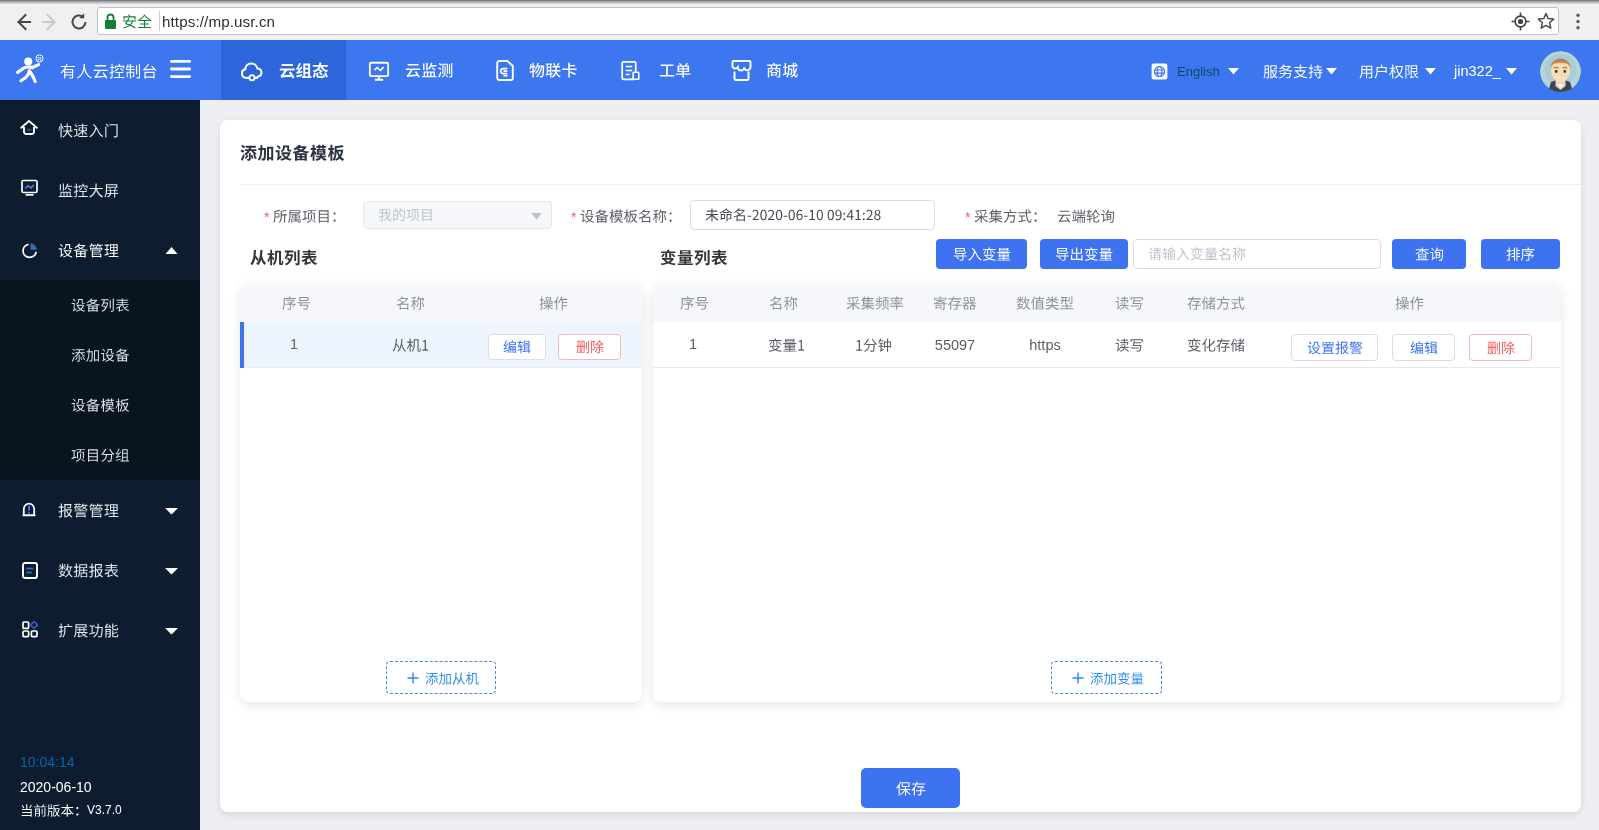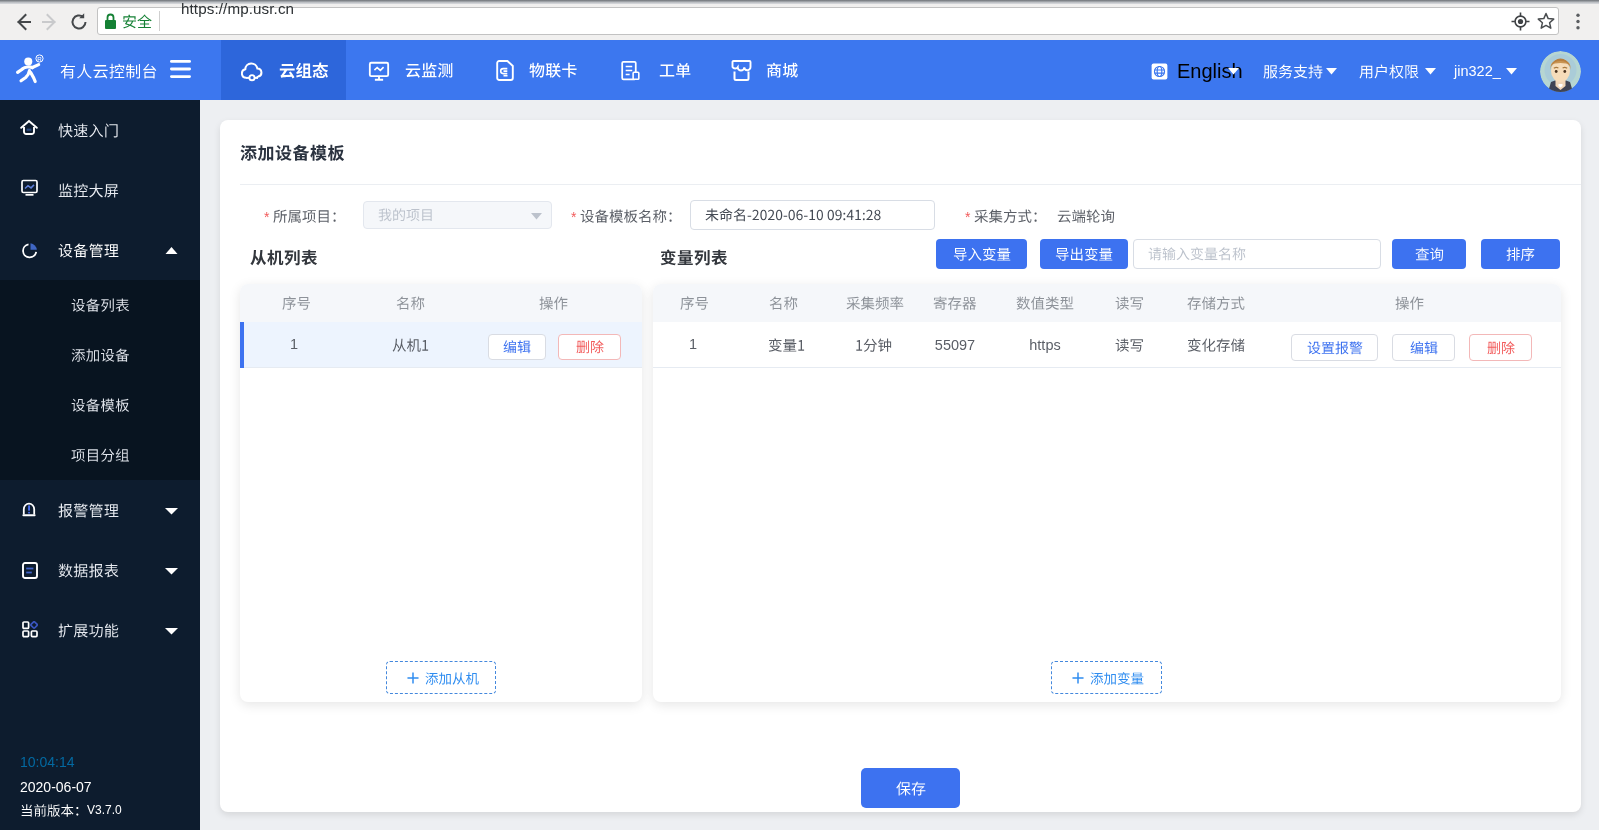--- a/index.html
+++ b/index.html
@@ -20,21 +20,21 @@
   </svg>
 <div class="abs" style="left:97px;top:7px;width:1462px;height:28px;background:#fff;border:1px solid #c2c2c2;border-radius:3px"></div>
 <svg class="abs" style="left:104px;top:13px" width="13" height="17" viewBox="0 0 13 17">
     <rect x="1" y="7" width="11" height="9" rx="1" fill="#148034"></rect>
     <path d="M3.5 7 V4.5 a3 3 0 0 1 6 0 V7" stroke="#148034" stroke-width="1.8" fill="none"></path>
   </svg>
 <svg style="position:absolute;left:122.0px;top:11.0px;" width="31" height="21">
     <path fill="#148034" transform="translate(0,16.20)" d="M6.2 -12.3C6.5 -11.9 6.7 -11.3 6.9 -10.9H1.4V-7.8H2.5V-9.8H12.4V-7.8H13.6V-10.9H8.2C8 -11.4 7.6 -12.1 7.4 -12.6ZM9.8 -5.7C9.4 -4.5 8.7 -3.5 7.9 -2.7C6.8 -3.1 5.7 -3.5 4.6 -3.8C5 -4.4 5.4 -5 5.8 -5.7ZM4.5 -5.7C3.9 -4.8 3.4 -4 2.9 -3.3C4.1 -2.9 5.5 -2.4 6.8 -1.9C5.4 -0.9 3.5 -0.3 1.2 0.1C1.5 0.4 1.8 0.9 1.9 1.2C4.4 0.6 6.4 -0.1 8 -1.4C9.9 -0.5 11.7 0.3 12.8 1.1L13.7 0.1C12.6 -0.6 10.8 -1.4 9 -2.2C9.9 -3.1 10.6 -4.3 11.1 -5.7H14V-6.7H6.5C6.9 -7.5 7.2 -8.2 7.5 -8.9L6.3 -9.2C6 -8.4 5.6 -7.6 5.1 -6.7H1V-5.7Z M22.4 -12.8C20.9 -10.4 18.1 -8.2 15.4 -6.9C15.7 -6.7 16 -6.3 16.2 -6C16.8 -6.3 17.4 -6.7 18 -7V-6.1H21.9V-3.7H18V-2.7H21.9V-0.2H16.1V0.8H28.9V-0.2H23.1V-2.7H27.1V-3.7H23.1V-6.1H27.1V-7C27.7 -6.7 28.3 -6.3 28.9 -6C29 -6.3 29.4 -6.7 29.7 -6.9C27.2 -8.2 25 -9.8 23.1 -11.9L23.4 -12.3ZM18 -7.1C19.7 -8.2 21.3 -9.6 22.5 -11.1C23.9 -9.4 25.4 -8.2 27.1 -7.1Z"></path>
   </svg>
 <div class="abs" style="left:159px;top:11px;width:1px;height:20px;background:#cfcfcf"></div>
-<div class="abs" style="left:181px;top:0;height:42px;display:flex;font-size:15.2px;letter-spacing:0.1px">
+<div class="abs" style="left:162px;top:0;height:42px;display:flex;align-items:center;font-size:15.2px;letter-spacing:0.1px">
     <span style="color:#2d3134">https://mp.usr.cn</span>
   </div>
 <svg class="abs" style="left:1511px;top:12px" width="19" height="19" viewBox="0 0 19 19">
     <circle cx="9.5" cy="9.5" r="5.4" stroke="#3f4245" stroke-width="1.6" fill="none"></circle>
     <circle cx="9.5" cy="9.5" r="2.6" fill="#3f4245"></circle>
     <path d="M9.5 0.5v3.4M9.5 15.1v3.4M0.5 9.5h3.4M15.1 9.5h3.4" stroke="#3f4245" stroke-width="1.6"></path>
   </svg>
 <svg class="abs" style="left:1537px;top:12px" width="18" height="18" viewBox="0 0 18 18">
     <path d="M9 1.5 L11.2 6.6 16.7 7.1 12.6 10.8 13.8 16.2 9 13.4 4.2 16.2 5.4 10.8 1.3 7.1 6.8 6.6 Z" stroke="#4a4d50" stroke-width="1.5" fill="none" stroke-linejoin="round"></path>
   </svg>
@@ -112,21 +112,21 @@
     <path fill="#fff" transform="translate(0,17.28)" d="M6.9 -13.2C7.1 -12.8 7.3 -12.3 7.5 -11.9H0.9V-10.6H5.4L4.3 -10.2C4.6 -9.7 5 -8.9 5.2 -8.4H1.8V1.3H3.2V-7.2H12.9V-0.2C12.9 0 12.8 0.1 12.5 0.1C12.3 0.1 11.4 0.1 10.4 0.1C10.6 0.4 10.8 0.9 10.9 1.3C12.2 1.3 13.1 1.2 13.6 1.1C14.1 0.9 14.3 0.5 14.3 -0.2V-8.4H10.8C11.2 -8.9 11.6 -9.6 12 -10.2L10.3 -10.5C10.1 -9.9 9.7 -9.1 9.3 -8.4H5.4L6.7 -8.9C6.5 -9.3 6 -10 5.7 -10.6H15.1V-11.9H9.2C9 -12.4 8.7 -13 8.4 -13.6ZM8.8 -6.3C9.9 -5.5 11.2 -4.5 11.9 -3.8L12.8 -4.8C12.1 -5.5 10.7 -6.5 9.7 -7.2ZM6.3 -7C5.6 -6.3 4.5 -5.5 3.5 -5C3.7 -4.7 4 -4 4.1 -3.8C4.4 -3.9 4.7 -4.1 4.9 -4.3V0H6.2V-0.7H11V-4.4H5.1C5.9 -5.1 6.8 -5.8 7.4 -6.5ZM6.2 -3.4H9.7V-1.7H6.2Z M29.9 -8.1C29.6 -6.8 29.2 -5.6 28.7 -4.5C28.5 -6 28.3 -7.8 28.3 -9.8H31.5V-11.2H30.4L31.2 -11.6C30.8 -12.2 30.1 -12.9 29.4 -13.5L28.4 -12.8C29 -12.4 29.6 -11.7 30 -11.2H28.2C28.2 -11.9 28.2 -12.7 28.2 -13.5H26.8L26.8 -11.2H22V-6C22 -4.9 21.9 -3.7 21.7 -2.5L21.4 -3.8L20 -3.3V-8.2H21.4V-9.6H20V-13.3H18.6V-9.6H17V-8.2H18.6V-2.8C17.9 -2.6 17.3 -2.4 16.8 -2.2L17.3 -0.7C18.5 -1.2 20.1 -1.9 21.6 -2.5C21.4 -1.4 21 -0.4 20.2 0.5C20.5 0.6 21.1 1.1 21.3 1.4C23.1 -0.6 23.4 -3.7 23.4 -6V-6.5H25C25 -3.9 24.9 -2.9 24.8 -2.7C24.7 -2.5 24.6 -2.5 24.4 -2.5C24.2 -2.5 23.8 -2.5 23.3 -2.6C23.5 -2.2 23.6 -1.7 23.6 -1.3C24.2 -1.3 24.7 -1.3 25 -1.3C25.4 -1.4 25.7 -1.5 25.9 -1.8C26.2 -2.2 26.3 -3.6 26.3 -7.2C26.3 -7.4 26.3 -7.8 26.3 -7.8H23.4V-9.8H26.9C27 -7.1 27.2 -4.5 27.6 -2.6C26.8 -1.4 25.8 -0.5 24.5 0.3C24.8 0.5 25.4 1.1 25.6 1.3C26.5 0.7 27.4 -0.1 28.1 -1C28.6 0.4 29.2 1.2 30.1 1.2C31.2 1.2 31.6 0.4 31.8 -2C31.5 -2.1 31 -2.5 30.7 -2.8C30.7 -1 30.5 -0.2 30.2 -0.2C29.8 -0.2 29.4 -1 29.1 -2.4C30.1 -3.9 30.8 -5.7 31.3 -7.8Z"></path>
   </svg>
 <svg class="abs" style="left:1151px;top:63px" width="17" height="17" viewBox="0 0 22 22">
 <rect x="0.8" y="0.8" width="20.4" height="20.4" rx="2.5" fill="#fff"></rect>
 <g fill="none" stroke="#3c77ef" stroke-width="1.5">
       <circle cx="11" cy="11" r="6.5"></circle>
       <ellipse cx="11" cy="11" rx="3" ry="6.5"></ellipse>
       <path d="M4.8 9 h12.4 M4.8 13 h12.4"></path>
     </g>
   </svg>
-<div class="abs" style="left:1177px;top:40px;height:62px;display:flex;align-items:center;color:#000000;font-size:20px">English</div>
+<div class="abs" style="left:1177px;top:40px;height:62px;display:flex;align-items:center;color:#0c4a6e;font-size:13px">English</div>
 <svg class="abs" style="left:1228.0px;top:67.0px" width="11" height="8" viewBox="0 0 11 8">
     <path d="M0 1 L11 1 L5.5 7.5 Z" fill="#fff"></path>
   </svg>
 <svg style="position:absolute;left:1263.0px;top:60.5px;" width="61" height="21">
     <path fill="#fff" transform="translate(0,16.20)" d="M1.6 -12V-6.7C1.6 -4.4 1.5 -1.4 0.5 0.7C0.8 0.8 1.2 1 1.4 1.2C2.1 -0.2 2.4 -2.1 2.5 -3.9H4.9V-0.2C4.9 0.1 4.8 0.1 4.6 0.1C4.5 0.1 3.8 0.1 3.1 0.1C3.3 0.4 3.4 0.9 3.4 1.2C4.5 1.2 5.1 1.2 5.5 1C5.8 0.8 6 0.5 6 -0.1V-12ZM2.6 -11H4.9V-8.5H2.6ZM2.6 -7.5H4.9V-5H2.6C2.6 -5.5 2.6 -6.1 2.6 -6.7ZM12.9 -5.9C12.5 -4.6 12 -3.5 11.4 -2.5C10.7 -3.5 10.1 -4.6 9.7 -5.9ZM7.3 -12V1.2H8.4V-5.9H8.7C9.2 -4.3 9.9 -2.9 10.7 -1.6C10 -0.8 9.3 -0.2 8.4 0.3C8.7 0.5 9 0.9 9.1 1.1C9.9 0.6 10.7 -0 11.4 -0.8C12.1 0 12.9 0.7 13.8 1.2C14 0.9 14.3 0.6 14.5 0.3C13.6 -0.1 12.8 -0.8 12 -1.6C13 -3 13.7 -4.7 14.1 -6.7L13.5 -6.9L13.3 -6.9H8.4V-10.9H12.6V-9.1C12.6 -8.9 12.5 -8.9 12.3 -8.9C12.1 -8.8 11.3 -8.8 10.3 -8.9C10.5 -8.6 10.7 -8.2 10.7 -7.9C11.8 -7.9 12.6 -7.9 13.1 -8.1C13.6 -8.2 13.7 -8.5 13.7 -9.1V-12Z M21.7 -5.7C21.6 -5.2 21.5 -4.7 21.4 -4.2H16.9V-3.2H21.1C20.2 -1.3 18.5 -0.3 15.9 0.2C16.1 0.4 16.4 0.9 16.5 1.2C19.4 0.5 21.3 -0.8 22.3 -3.2H26.8C26.6 -1.3 26.3 -0.3 25.9 -0.1C25.8 0.1 25.6 0.1 25.3 0.1C24.9 0.1 23.9 0.1 23 -0C23.2 0.3 23.3 0.7 23.3 1C24.2 1 25.1 1.1 25.6 1C26.1 1 26.5 0.9 26.8 0.6C27.3 0.1 27.7 -1 28 -3.7C28 -3.9 28 -4.2 28 -4.2H22.6C22.7 -4.7 22.8 -5.1 22.9 -5.6ZM26.2 -10.1C25.3 -9.2 24.1 -8.5 22.6 -7.9C21.4 -8.4 20.5 -9.1 19.9 -9.9L20.1 -10.1ZM20.7 -12.6C19.9 -11.3 18.5 -9.8 16.4 -8.7C16.6 -8.5 16.9 -8.1 17.1 -7.8C17.8 -8.3 18.5 -8.7 19.1 -9.2C19.7 -8.5 20.5 -7.9 21.4 -7.5C19.6 -6.9 17.6 -6.5 15.7 -6.3C15.9 -6.1 16.1 -5.6 16.1 -5.4C18.3 -5.6 20.6 -6.1 22.6 -6.9C24.4 -6.1 26.5 -5.7 28.8 -5.5C28.9 -5.8 29.2 -6.3 29.4 -6.6C27.4 -6.7 25.5 -6.9 24 -7.4C25.6 -8.2 27 -9.3 27.9 -10.7L27.3 -11.1L27.1 -11.1H21C21.3 -11.5 21.6 -11.9 21.9 -12.4Z M36.9 -12.6V-10.3H31.2V-9.2H36.9V-6.9H31.8V-5.8H33.5L33.1 -5.7C33.9 -4 35.1 -2.7 36.5 -1.6C34.7 -0.8 32.7 -0.2 30.5 0.1C30.8 0.4 31.1 0.9 31.2 1.2C33.5 0.8 35.6 0.1 37.5 -0.9C39.2 0.1 41.3 0.8 43.8 1.1C43.9 0.8 44.2 0.3 44.5 0C42.2 -0.2 40.3 -0.8 38.6 -1.6C40.4 -2.8 41.7 -4.4 42.6 -6.5L41.8 -6.9L41.6 -6.9H38.1V-9.2H43.8V-10.3H38.1V-12.6ZM34.3 -5.8H40.9C40.2 -4.3 39 -3.1 37.6 -2.3C36.1 -3.2 35 -4.3 34.3 -5.8Z M51.7 -3.1C52.4 -2.2 53.1 -1.1 53.4 -0.4L54.3 -1C54 -1.7 53.2 -2.8 52.6 -3.6ZM54.4 -12.5V-10.7H51.2V-9.6H54.4V-7.7H50.4V-6.7H56.4V-5H50.6V-4H56.4V-0.2C56.4 0 56.3 0.1 56.1 0.1C55.9 0.1 55.1 0.1 54.2 0.1C54.4 0.4 54.5 0.9 54.6 1.2C55.7 1.2 56.4 1.2 56.9 1C57.3 0.8 57.5 0.5 57.5 -0.2V-4H59.3V-5H57.5V-6.7H59.4V-7.7H55.5V-9.6H58.7V-10.7H55.5V-12.5ZM47.6 -12.6V-9.6H45.6V-8.5H47.6V-5.3C46.8 -5 46 -4.8 45.4 -4.6L45.7 -3.5L47.6 -4.1V-0.2C47.6 0.1 47.5 0.1 47.3 0.1C47.1 0.1 46.5 0.1 45.9 0.1C46 0.4 46.2 0.9 46.2 1.2C47.2 1.2 47.7 1.1 48.1 0.9C48.5 0.8 48.6 0.5 48.6 -0.1V-4.5L50.2 -5L50.1 -6L48.6 -5.6V-8.5H50.2V-9.6H48.6V-12.6Z"></path>
   </svg>
 <svg class="abs" style="left:1326.0px;top:67.0px" width="11" height="8" viewBox="0 0 11 8">
     <path d="M0 1 L11 1 L5.5 7.5 Z" fill="#fff"></path>
   </svg>
 <svg style="position:absolute;left:1359.0px;top:60.5px;" width="61" height="21">
@@ -230,21 +230,21 @@
     </g>
 <rect x="9.6" y="1.4" width="5" height="5" rx="1" fill="none" stroke="#3a55c0" stroke-width="1.7" transform="rotate(45 12.1 3.9)"></rect>
   </svg>
 <svg style="position:absolute;left:58.0px;top:619.5px;" width="63" height="21">
     <path fill="#e8ebf1" transform="translate(0,16.20)" d="M2.6 -12.6V-9.6H0.8V-8.5H2.6V-5.2C1.8 -5 1.2 -4.8 0.6 -4.6L0.9 -3.5L2.6 -4V-0.2C2.6 0 2.5 0.1 2.4 0.1C2.2 0.1 1.6 0.1 0.9 0.1C1.1 0.4 1.2 0.9 1.3 1.1C2.2 1.2 2.8 1.1 3.2 0.9C3.6 0.7 3.7 0.4 3.7 -0.2V-4.4L5.4 -5L5.2 -6L3.7 -5.5V-8.5H5.3V-9.6H3.7V-12.6ZM9.2 -12.2C9.5 -11.6 9.9 -10.9 10.1 -10.3H6.3V-6.6C6.3 -4.4 6.2 -1.5 4.5 0.6C4.8 0.8 5.2 1.1 5.4 1.3C7.2 -0.9 7.5 -4.2 7.5 -6.6V-9.2H14.3V-10.3H10.7L11.2 -10.5C11 -11 10.5 -11.9 10.2 -12.5Z M20 1.2V1.2C20.3 1 20.8 0.9 24.5 -0C24.5 -0.3 24.5 -0.7 24.6 -1L21.3 -0.3V-3.3H23.4C24.4 -1 26.3 0.5 29 1.2C29.2 0.9 29.5 0.5 29.7 0.3C28.4 0 27.3 -0.5 26.4 -1.1C27.1 -1.6 28.1 -2.1 28.8 -2.7L27.9 -3.3C27.3 -2.8 26.4 -2.2 25.7 -1.7C25.2 -2.2 24.8 -2.7 24.5 -3.3H29.6V-4.3H26.4V-5.9H29V-6.9H26.4V-8.2H25.4V-6.9H22.3V-8.2H21.3V-6.9H19V-5.9H21.3V-4.3H18.6V-3.3H20.3V-0.9C20.3 -0.2 19.8 0.1 19.5 0.3C19.7 0.5 19.9 0.9 20 1.2ZM22.3 -5.9H25.4V-4.3H22.3ZM18.5 -10.9H27.5V-9.4H18.5ZM17.4 -11.9V-7.5C17.4 -5.1 17.3 -1.7 15.8 0.6C16.1 0.8 16.5 1 16.8 1.2C18.3 -1.2 18.5 -4.9 18.5 -7.5V-8.4H28.6V-11.9Z M31.2 -2.7 31.4 -1.6C33 -2 35.2 -2.6 37.2 -3.2L37.1 -4.3L34.7 -3.6V-9.8H36.9V-10.8H31.4V-9.8H33.6V-3.3C32.7 -3.1 31.8 -2.9 31.2 -2.7ZM39.6 -12.4C39.6 -11.3 39.5 -10.2 39.5 -9.2H37V-8.1H39.5C39.2 -4.4 38.4 -1.4 35.2 0.3C35.5 0.5 35.9 0.9 36 1.2C39.5 -0.7 40.3 -4.1 40.6 -8.1H43.6C43.4 -2.7 43.1 -0.7 42.7 -0.2C42.5 -0 42.4 0 42 0C41.7 0 40.9 -0 39.9 -0.1C40.2 0.2 40.3 0.7 40.3 1C41.2 1.1 42 1.1 42.5 1C43 1 43.4 0.9 43.7 0.4C44.2 -0.2 44.5 -2.4 44.7 -8.6C44.7 -8.8 44.7 -9.2 44.7 -9.2H40.6C40.7 -10.2 40.7 -11.3 40.7 -12.4Z M51.6 -6.3V-5H48.5V-6.3ZM47.4 -7.3V1.2H48.5V-1.9H51.6V-0.1C51.6 0.1 51.6 0.1 51.4 0.1C51.2 0.1 50.6 0.1 49.8 0.1C50 0.4 50.2 0.9 50.2 1.2C51.2 1.2 51.8 1.1 52.2 1C52.6 0.8 52.8 0.5 52.8 -0.1V-7.3ZM48.5 -4.1H51.6V-2.8H48.5ZM58.8 -11.5C57.9 -11 56.6 -10.5 55.3 -10V-12.6H54.2V-7.6C54.2 -6.4 54.5 -6 56 -6C56.3 -6 58.2 -6 58.6 -6C59.7 -6 60.1 -6.5 60.2 -8.3C59.9 -8.4 59.4 -8.6 59.2 -8.8C59.1 -7.3 59 -7 58.5 -7C58 -7 56.4 -7 56.1 -7C55.4 -7 55.3 -7.1 55.3 -7.6V-9.1C56.7 -9.6 58.3 -10.1 59.5 -10.6ZM59 -4.8C58.1 -4.2 56.6 -3.6 55.3 -3.2V-5.6H54.2V-0.5C54.2 0.7 54.6 1.1 56 1.1C56.3 1.1 58.3 1.1 58.6 1.1C59.9 1.1 60.2 0.5 60.3 -1.5C60 -1.6 59.6 -1.7 59.3 -1.9C59.3 -0.2 59.2 0.1 58.5 0.1C58.1 0.1 56.4 0.1 56.1 0.1C55.4 0.1 55.3 -0 55.3 -0.5V-2.3C56.8 -2.7 58.5 -3.3 59.7 -3.9ZM47.2 -8.3C47.5 -8.4 48 -8.5 52.1 -8.8C52.2 -8.5 52.4 -8.2 52.5 -8L53.4 -8.4C53.1 -9.3 52.3 -10.7 51.5 -11.7L50.6 -11.3C51 -10.8 51.3 -10.2 51.7 -9.6L48.4 -9.5C49 -10.3 49.7 -11.3 50.2 -12.3L49 -12.6C48.6 -11.5 47.7 -10.3 47.5 -10C47.2 -9.6 47 -9.4 46.8 -9.4C46.9 -9.1 47.1 -8.5 47.2 -8.3Z"></path>
   </svg>
 <svg class="abs" style="left:165.0px;top:627.0px" width="13" height="8" viewBox="0 0 13 8">
     <path d="M0 1 L13 1 L6.5 7.5 Z" fill="#fff"></path>
   </svg>
 <div class="abs" style="left:20px;top:754px;color:#0369a1;font-size:14px">10:04:14</div>
-<div class="abs" style="left:20px;top:779px;color:#fff;font-size:14px">2020-06-07</div>
+<div class="abs" style="left:20px;top:779px;color:#fff;font-size:14px">2020-06-10</div>
 <svg style="position:absolute;left:20.0px;top:800.5px;" width="69" height="19">
     <path fill="#fff" transform="translate(0,14.58)" d="M1.6 -10.4C2.3 -9.4 3.1 -8.1 3.4 -7.2L4.3 -7.7C4 -8.5 3.3 -9.8 2.6 -10.7ZM10.8 -10.9C10.4 -9.8 9.7 -8.4 9.1 -7.5L10 -7.2C10.6 -8 11.3 -9.4 11.9 -10.5ZM1.6 -0.5V0.5H10.7V1.1H11.7V-6.6H7.3V-11.3H6.2V-6.6H1.8V-5.5H10.7V-3.6H2.3V-2.6H10.7V-0.5Z M21.7 -6.9V-1.4H22.6V-6.9ZM24.4 -7.3V-0.2C24.4 0 24.3 0.1 24.1 0.1C23.9 0.1 23.2 0.1 22.3 0.1C22.5 0.3 22.6 0.8 22.7 1C23.7 1 24.4 1 24.8 0.9C25.2 0.7 25.4 0.4 25.4 -0.2V-7.3ZM23.3 -11.4C23 -10.7 22.5 -9.9 22 -9.2H17.9L18.6 -9.4C18.3 -10 17.8 -10.8 17.3 -11.4L16.3 -11C16.8 -10.5 17.3 -9.7 17.6 -9.2H14.2V-8.3H26.3V-9.2H23.1C23.5 -9.8 24 -10.4 24.3 -11.1ZM19 -4.1V-2.7H16V-4.1ZM19 -4.9H16V-6.2H19ZM15.1 -7.1V1H16V-1.9H19V-0.1C19 0.1 19 0.1 18.8 0.1C18.6 0.1 18 0.1 17.3 0.1C17.4 0.4 17.6 0.8 17.6 1C18.5 1 19.2 1 19.5 0.9C19.9 0.7 20 0.4 20 -0.1V-7.1Z M28.4 -11.1V-5.7C28.4 -3.7 28.3 -1.2 27.4 0.5C27.6 0.6 28 0.9 28.1 1.1C28.9 -0.3 29.2 -2 29.3 -3.8H31.2V1.1H32.1V-4.7H29.3L29.3 -5.7V-6.7H32.9V-7.6H31.7V-11.4H30.8V-7.6H29.3V-11.1ZM38.5 -6.5C38.2 -4.9 37.7 -3.6 37 -2.5C36.4 -3.7 35.9 -5 35.6 -6.5ZM33.5 -10.4V-5.8C33.5 -3.8 33.4 -1.2 32.4 0.6C32.6 0.7 33 1 33.2 1.1C34.3 -0.8 34.5 -3.5 34.5 -5.8V-6.5H34.8C35.1 -4.7 35.7 -3.1 36.5 -1.7C35.7 -0.8 34.9 -0.1 33.9 0.3C34.2 0.5 34.4 0.9 34.5 1.1C35.5 0.6 36.3 -0 37 -0.9C37.7 -0 38.4 0.6 39.3 1.1C39.5 0.9 39.8 0.5 40 0.3C39.1 -0.1 38.3 -0.8 37.6 -1.7C38.6 -3.1 39.3 -4.9 39.6 -7.3L39 -7.4L38.8 -7.4H34.5V-9.6C36.3 -9.8 38.4 -10 39.8 -10.4L39.2 -11.2C37.8 -10.9 35.5 -10.6 33.5 -10.4Z M46.7 -11.3V-8.5H41.4V-7.5H45.5C44.5 -5.2 42.8 -3 41 -1.9C41.2 -1.7 41.6 -1.3 41.7 -1.1C43.7 -2.4 45.4 -4.8 46.5 -7.5H46.7V-2.5H43.6V-1.4H46.7V1.1H47.8V-1.4H50.9V-2.5H47.8V-7.5H48C49 -4.8 50.7 -2.4 52.7 -1.1C52.9 -1.4 53.3 -1.8 53.5 -2C51.7 -3.1 50 -5.2 49 -7.5H53.1V-8.5H47.8V-11.3Z M57.4 -6.6C57.9 -6.6 58.4 -7 58.4 -7.6C58.4 -8.2 57.9 -8.6 57.4 -8.6C56.8 -8.6 56.3 -8.2 56.3 -7.6C56.3 -7 56.8 -6.6 57.4 -6.6ZM57.4 0.1C57.9 0.1 58.4 -0.4 58.4 -1C58.4 -1.6 57.9 -2 57.4 -2C56.8 -2 56.3 -1.6 56.3 -1C56.3 -0.4 56.8 0.1 57.4 0.1Z"></path>
   </svg>
 <div class="abs" style="left:87px;top:803px;color:#fff;font-size:12px">V3.7.0</div>
 <div class="abs" style="left:220px;top:120px;width:1361px;height:692px;background:#fff;border-radius:8px;box-shadow:0 3px 7px rgba(0,0,0,0.10)"></div>
 <svg style="position:absolute;left:240.0px;top:141.1px;" width="106" height="24">
     <path fill="#2b3340" transform="translate(0,18.36)" d="M1.3 -12.9C2.2 -12.4 3.5 -11.6 4 -11.1L5.2 -12.7C4.6 -13.3 3.4 -13.9 2.4 -14.3ZM0.5 -8.2C1.4 -7.8 2.7 -7.1 3.2 -6.5L4.4 -8.2C3.8 -8.7 2.6 -9.4 1.6 -9.8ZM0.8 0.2 2.7 1.3C3.4 -0.3 4.2 -2.3 4.8 -4L3.2 -5.2C2.5 -3.2 1.5 -1.1 0.8 0.2ZM5.7 -13.6V-11.7H9C8.9 -11.2 8.7 -10.7 8.5 -10.1H4.9V-8.3H7.5C6.7 -7.2 5.7 -6.3 4.3 -5.6C4.7 -5.3 5.3 -4.5 5.6 -4.1C6 -4.3 6.4 -4.5 6.7 -4.7C6.3 -3.5 5.6 -2.2 4.7 -1.4L6.1 -0.3C7.2 -1.3 7.8 -2.8 8.3 -4.2L6.8 -4.8C8.1 -5.7 9.1 -6.9 9.8 -8.3H11.4C12.1 -7 13.1 -5.9 14.2 -5.1L12.9 -4.5C13.7 -3.2 14.6 -1.4 15 -0.2L16.6 -1.1C16.3 -2.1 15.6 -3.6 14.7 -4.8C15 -4.7 15.2 -4.6 15.4 -4.5C15.7 -4.9 16.3 -5.7 16.7 -6.1C15.5 -6.5 14.4 -7.3 13.5 -8.3H16.4V-10.1H10.7C10.9 -10.7 11 -11.2 11.2 -11.7H15.8V-13.6ZM8.9 -6.6V-0.5C8.9 -0.4 8.8 -0.3 8.6 -0.3C8.4 -0.3 7.7 -0.3 7.1 -0.3C7.3 0.2 7.5 1 7.6 1.5C8.7 1.5 9.5 1.5 10 1.2C10.6 0.9 10.7 0.4 10.7 -0.5V-3.9C11.2 -2.8 11.7 -1.4 11.8 -0.4L13.4 -1.1C13.2 -2 12.7 -3.5 12.2 -4.6L10.7 -4V-6.6Z M27 -12.5V1.2H29V-0H31.2V1.1H33.2V-12.5ZM29 -2V-10.5H31.2V-2ZM20.4 -14.2 20.4 -11.4H18.4V-9.4H20.3C20.2 -5.4 19.8 -2.1 17.8 0C18.4 0.3 19 1 19.3 1.5C21.5 -1 22.1 -4.8 22.3 -9.4H24C23.9 -3.7 23.8 -1.6 23.4 -1.1C23.3 -0.9 23.1 -0.8 22.9 -0.8C22.6 -0.8 22 -0.8 21.3 -0.9C21.6 -0.3 21.8 0.6 21.9 1.2C22.7 1.2 23.4 1.2 23.9 1.1C24.5 1 24.8 0.8 25.2 0.2C25.8 -0.6 25.9 -3.2 26 -10.5C26.1 -10.7 26.1 -11.4 26.1 -11.4H22.4L22.4 -14.2Z M36.7 -13C37.6 -12.2 38.8 -11 39.4 -10.2L40.8 -11.6C40.2 -12.4 38.9 -13.5 38 -14.2ZM35.6 -9.2V-7.2H37.6V-2.1C37.6 -1.3 37.2 -0.7 36.8 -0.4C37.1 -0.1 37.6 0.8 37.8 1.3C38.1 0.9 38.7 0.4 41.8 -2.3C41.6 -2.7 41.2 -3.4 41.1 -4L39.6 -2.7V-9.2ZM43 -13.9V-12.1C43 -10.9 42.7 -9.6 40.6 -8.7C41 -8.4 41.7 -7.7 41.9 -7.2C44.4 -8.4 44.9 -10.3 44.9 -12H47.2V-10.2C47.2 -8.5 47.5 -7.8 49.2 -7.8C49.4 -7.8 50 -7.8 50.3 -7.8C50.7 -7.8 51.1 -7.8 51.3 -7.9C51.3 -8.4 51.2 -9.1 51.2 -9.6C50.9 -9.5 50.5 -9.5 50.2 -9.5C50 -9.5 49.6 -9.5 49.4 -9.5C49.1 -9.5 49.1 -9.7 49.1 -10.2V-13.9ZM48 -5.2C47.5 -4.2 46.8 -3.4 46 -2.7C45.1 -3.4 44.4 -4.2 43.9 -5.2ZM41.5 -7.1V-5.2H42.8L42 -4.9C42.6 -3.7 43.4 -2.6 44.4 -1.6C43.2 -1 41.8 -0.5 40.3 -0.3C40.7 0.2 41.1 1 41.2 1.5C43 1.1 44.6 0.5 45.9 -0.3C47.2 0.5 48.6 1.1 50.3 1.5C50.6 1 51.1 0.2 51.6 -0.3C50.1 -0.5 48.8 -1 47.6 -1.6C48.9 -2.9 49.9 -4.5 50.6 -6.6L49.3 -7.1L49 -7.1Z M63.4 -11.3C62.7 -10.7 61.9 -10.2 60.9 -9.7C59.9 -10.2 59 -10.7 58.3 -11.3L58.4 -11.3ZM58.6 -14.5C57.7 -13.1 56 -11.6 53.5 -10.5C53.9 -10.2 54.6 -9.5 54.9 -9C55.6 -9.3 56.2 -9.7 56.8 -10.1C57.4 -9.6 58 -9.2 58.6 -8.8C56.8 -8.2 54.8 -7.9 52.8 -7.6C53.1 -7.2 53.5 -6.3 53.7 -5.7L55 -6V1.5H57.1V1H64.6V1.5H66.8V-6H55.5C57.4 -6.4 59.3 -6.9 60.9 -7.7C63.1 -6.8 65.5 -6.2 68 -6C68.3 -6.5 68.8 -7.4 69.3 -7.8C67.1 -8 65.1 -8.4 63.2 -8.9C64.7 -9.8 65.9 -11 66.7 -12.4L65.4 -13.2L65 -13.1H60C60.3 -13.4 60.6 -13.7 60.8 -14.1ZM57.1 -1.8H59.9V-0.7H57.1ZM57.1 -3.4V-4.3H59.9V-3.4ZM64.6 -1.8V-0.7H62V-1.8ZM64.6 -3.4H62V-4.3H64.6Z M78.7 -6.9H83.4V-6.1H78.7ZM78.7 -8.9H83.4V-8.2H78.7ZM82.2 -14.5V-13.3H80.3V-14.5H78.3V-13.3H76.3V-11.6H78.3V-10.6H80.3V-11.6H82.2V-10.6H84.2V-11.6H86.1V-13.3H84.2V-14.5ZM76.8 -10.3V-4.7H80.1C80 -4.4 80 -4 79.9 -3.7H76V-2H79.3C78.7 -1.2 77.5 -0.5 75.4 -0.1C75.8 0.3 76.3 1 76.4 1.5C79.2 0.9 80.6 -0.2 81.3 -1.7C82.2 -0.1 83.5 1 85.4 1.5C85.7 1 86.2 0.2 86.7 -0.2C85.1 -0.5 84 -1.1 83.2 -2H86.2V-3.7H82L82.1 -4.7H85.4V-10.3ZM72.6 -14.5V-11.3H70.7V-9.4H72.6V-9C72.1 -7 71.3 -4.8 70.3 -3.6C70.6 -3.1 71.1 -2.1 71.3 -1.5C71.8 -2.3 72.2 -3.2 72.6 -4.3V1.5H74.5V-6.2C74.8 -5.5 75.2 -4.8 75.4 -4.2L76.6 -5.7C76.3 -6.2 75 -8.1 74.5 -8.8V-9.4H76V-11.3H74.5V-14.5Z M90.4 -14.5V-11.3H88.3V-9.4H90.3C89.8 -7.3 88.9 -4.8 87.9 -3.6C88.2 -3.1 88.6 -2.1 88.8 -1.6C89.3 -2.5 89.9 -3.9 90.4 -5.4V1.5H92.3V-6.6C92.6 -5.8 92.9 -5 93.1 -4.5L94.3 -6C94 -6.5 92.7 -8.5 92.3 -9.1V-9.4H94.1V-11.3H92.3V-14.5ZM96.6 -7.9C97.1 -5.9 97.7 -4.1 98.5 -2.6C97.6 -1.5 96.5 -0.7 95.2 -0.2C96.2 -2.6 96.6 -5.6 96.6 -7.9ZM102.3 -14.3C100.5 -13.6 97.4 -13.2 94.7 -13.1V-9.1C94.7 -6.3 94.5 -2.3 92.6 0.5C93 0.6 93.9 1.3 94.2 1.6C94.6 1.1 94.9 0.5 95.2 -0.1C95.6 0.3 96.1 1 96.4 1.5C97.6 0.9 98.8 0.1 99.7 -0.9C100.5 0.2 101.5 1 102.8 1.6C103.1 1 103.7 0.2 104.2 -0.2C102.9 -0.7 101.8 -1.5 101 -2.5C102.1 -4.3 102.9 -6.6 103.3 -9.4L102 -9.8L101.7 -9.7H96.6V-11.5C99.1 -11.6 101.8 -12 103.7 -12.7ZM101.1 -7.9C100.8 -6.6 100.3 -5.4 99.7 -4.3C99.2 -5.4 98.8 -6.6 98.4 -7.9Z"></path>
   </svg>
 <div class="abs" style="left:240px;top:184px;width:1341px;height:1px;background:#ebeef2"></div>
 <div class="abs" style="left:264px;top:209px;color:#f25a5a;font-size:14px">*</div>

